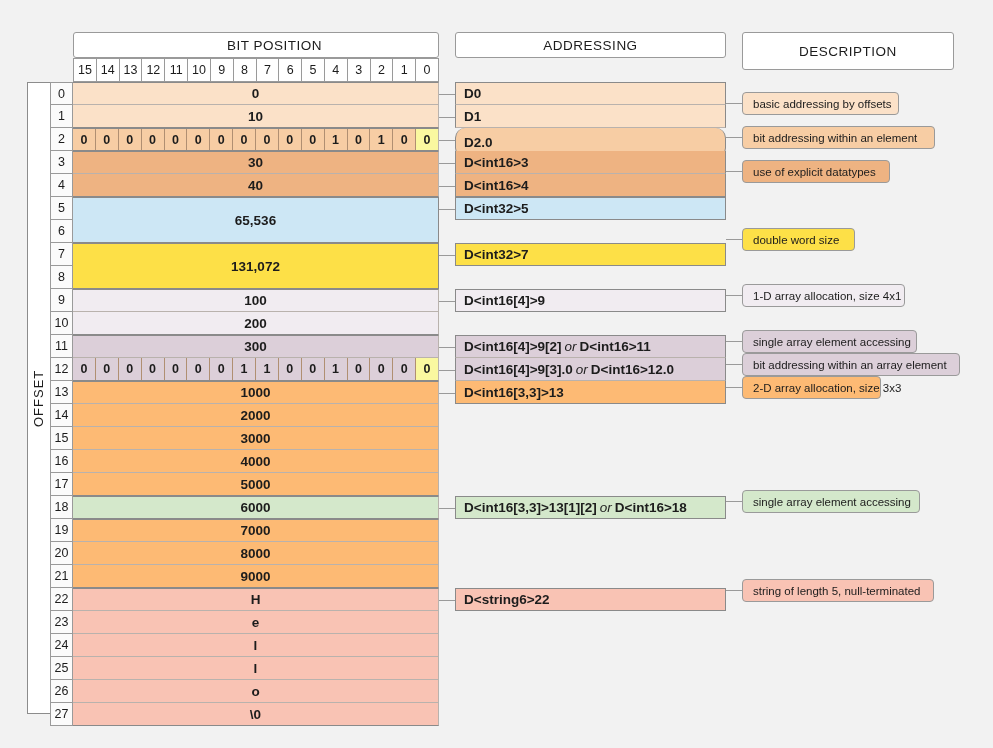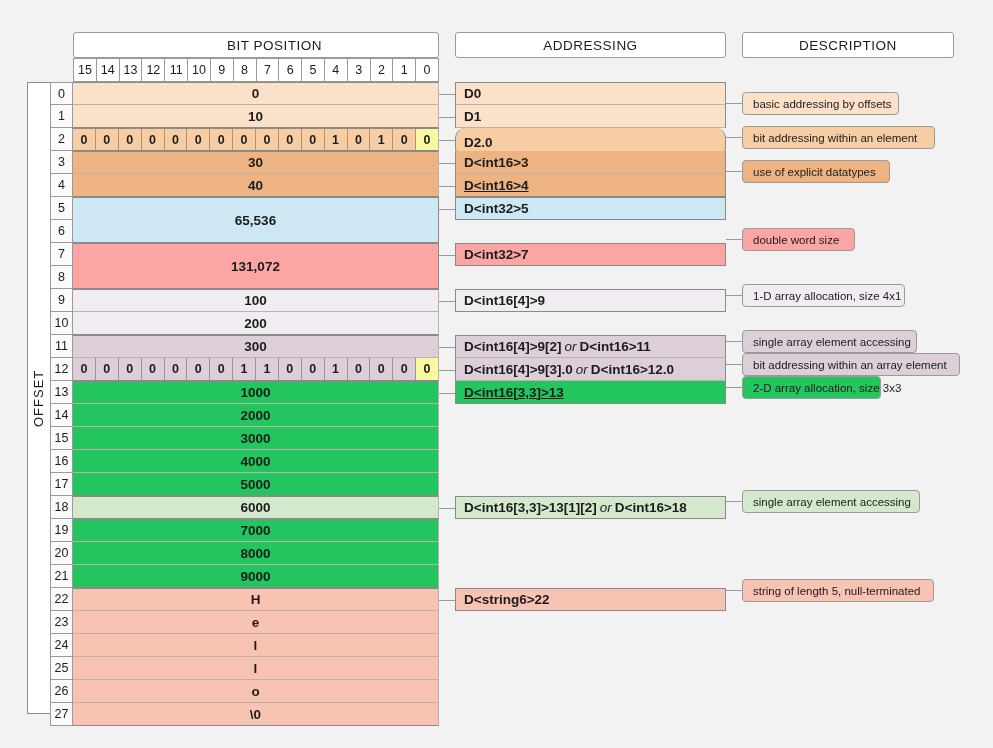--- a/index.html
+++ b/index.html
@@ -25,21 +25,21 @@
     font-size: 13.5px;
     letter-spacing: 0.5px;
     display: flex;
     align-items: center;
     justify-content: center;
     color: #1c1c1c;
     box-sizing: border-box;
   }
   #hdr-bit      { left: 73px;  top: 32px; width: 366px; height: 26px; padding-left: 37px; }
   #hdr-address  { left: 455px; top: 32px; width: 271px; height: 26px; }
-  #hdr-desc     { left: 742px; top: 32px; width: 212px; height: 26px; }
+  #hdr-desc     { left: 742px; top: 32px; width: 212px; height: 38px; }
 
   
   #offset-bracket {
     position: absolute;
     left: 27px;
     top: 82px;
     width: 23px;
     height: 632px;
     border: 1px solid #8c8c8c;
     border-right: none;
@@ -166,24 +166,24 @@
     box-sizing: border-box;
   }
   .bitstrip .bit:last-child { border-right: none; }
   .bitstrip .bit.hl { background: #faf8a0; }
 
   
   .c-orange1 { background: #fbe1c8; }
   .c-orange2 { background: #f7cda4; }
   .c-orange3 { background: #eeb382; }
   .c-blue1   { background: #cde7f5; }
-  .c-blue2   { background: #fca5a5; }
+  .c-blue2   { background: #fde047; }
   .c-purple1 { background: #f1ecf1; }
   .c-purple2 { background: #dccfd9; }
-  .c-green1  { background: #22c55e; }
+  .c-green1  { background: #fdba74; }
   .c-green2  { background: #d4e8cb; }
   .c-red1    { background: #f9c3b4; }
 
   
   .addrbox {
     position: absolute;
     left: 455px;
     width: 271px;
     box-sizing: border-box;
     border: 1px solid #8a8a8a;
@@ -191,21 +191,21 @@
     align-items: center;
     padding-left: 8px;
     font-size: 13.5px;
     font-weight: bold;
     color: #1c1c1c;
     white-space: nowrap;
   }
   .addrbox .it { font-style: italic; font-weight: normal; padding: 0 3px; }
   .addrbox.grouped-top    { border-bottom: 1px solid #b9b2ad; }
   .addrbox.grouped-mid    { border-top: none; border-bottom: 1px solid #b9b2ad; }
-  .addrbox.grouped-bottom { border-top: none; text-decoration: underline; }
+  .addrbox.grouped-bottom { border-top: none; }
 
   
   .descbox {
     position: absolute;
     box-sizing: border-box;
     border: 1px solid #9a9a9a;
     border-radius: 4px;
     height: 23px;
     display: flex;
     align-items: center;

